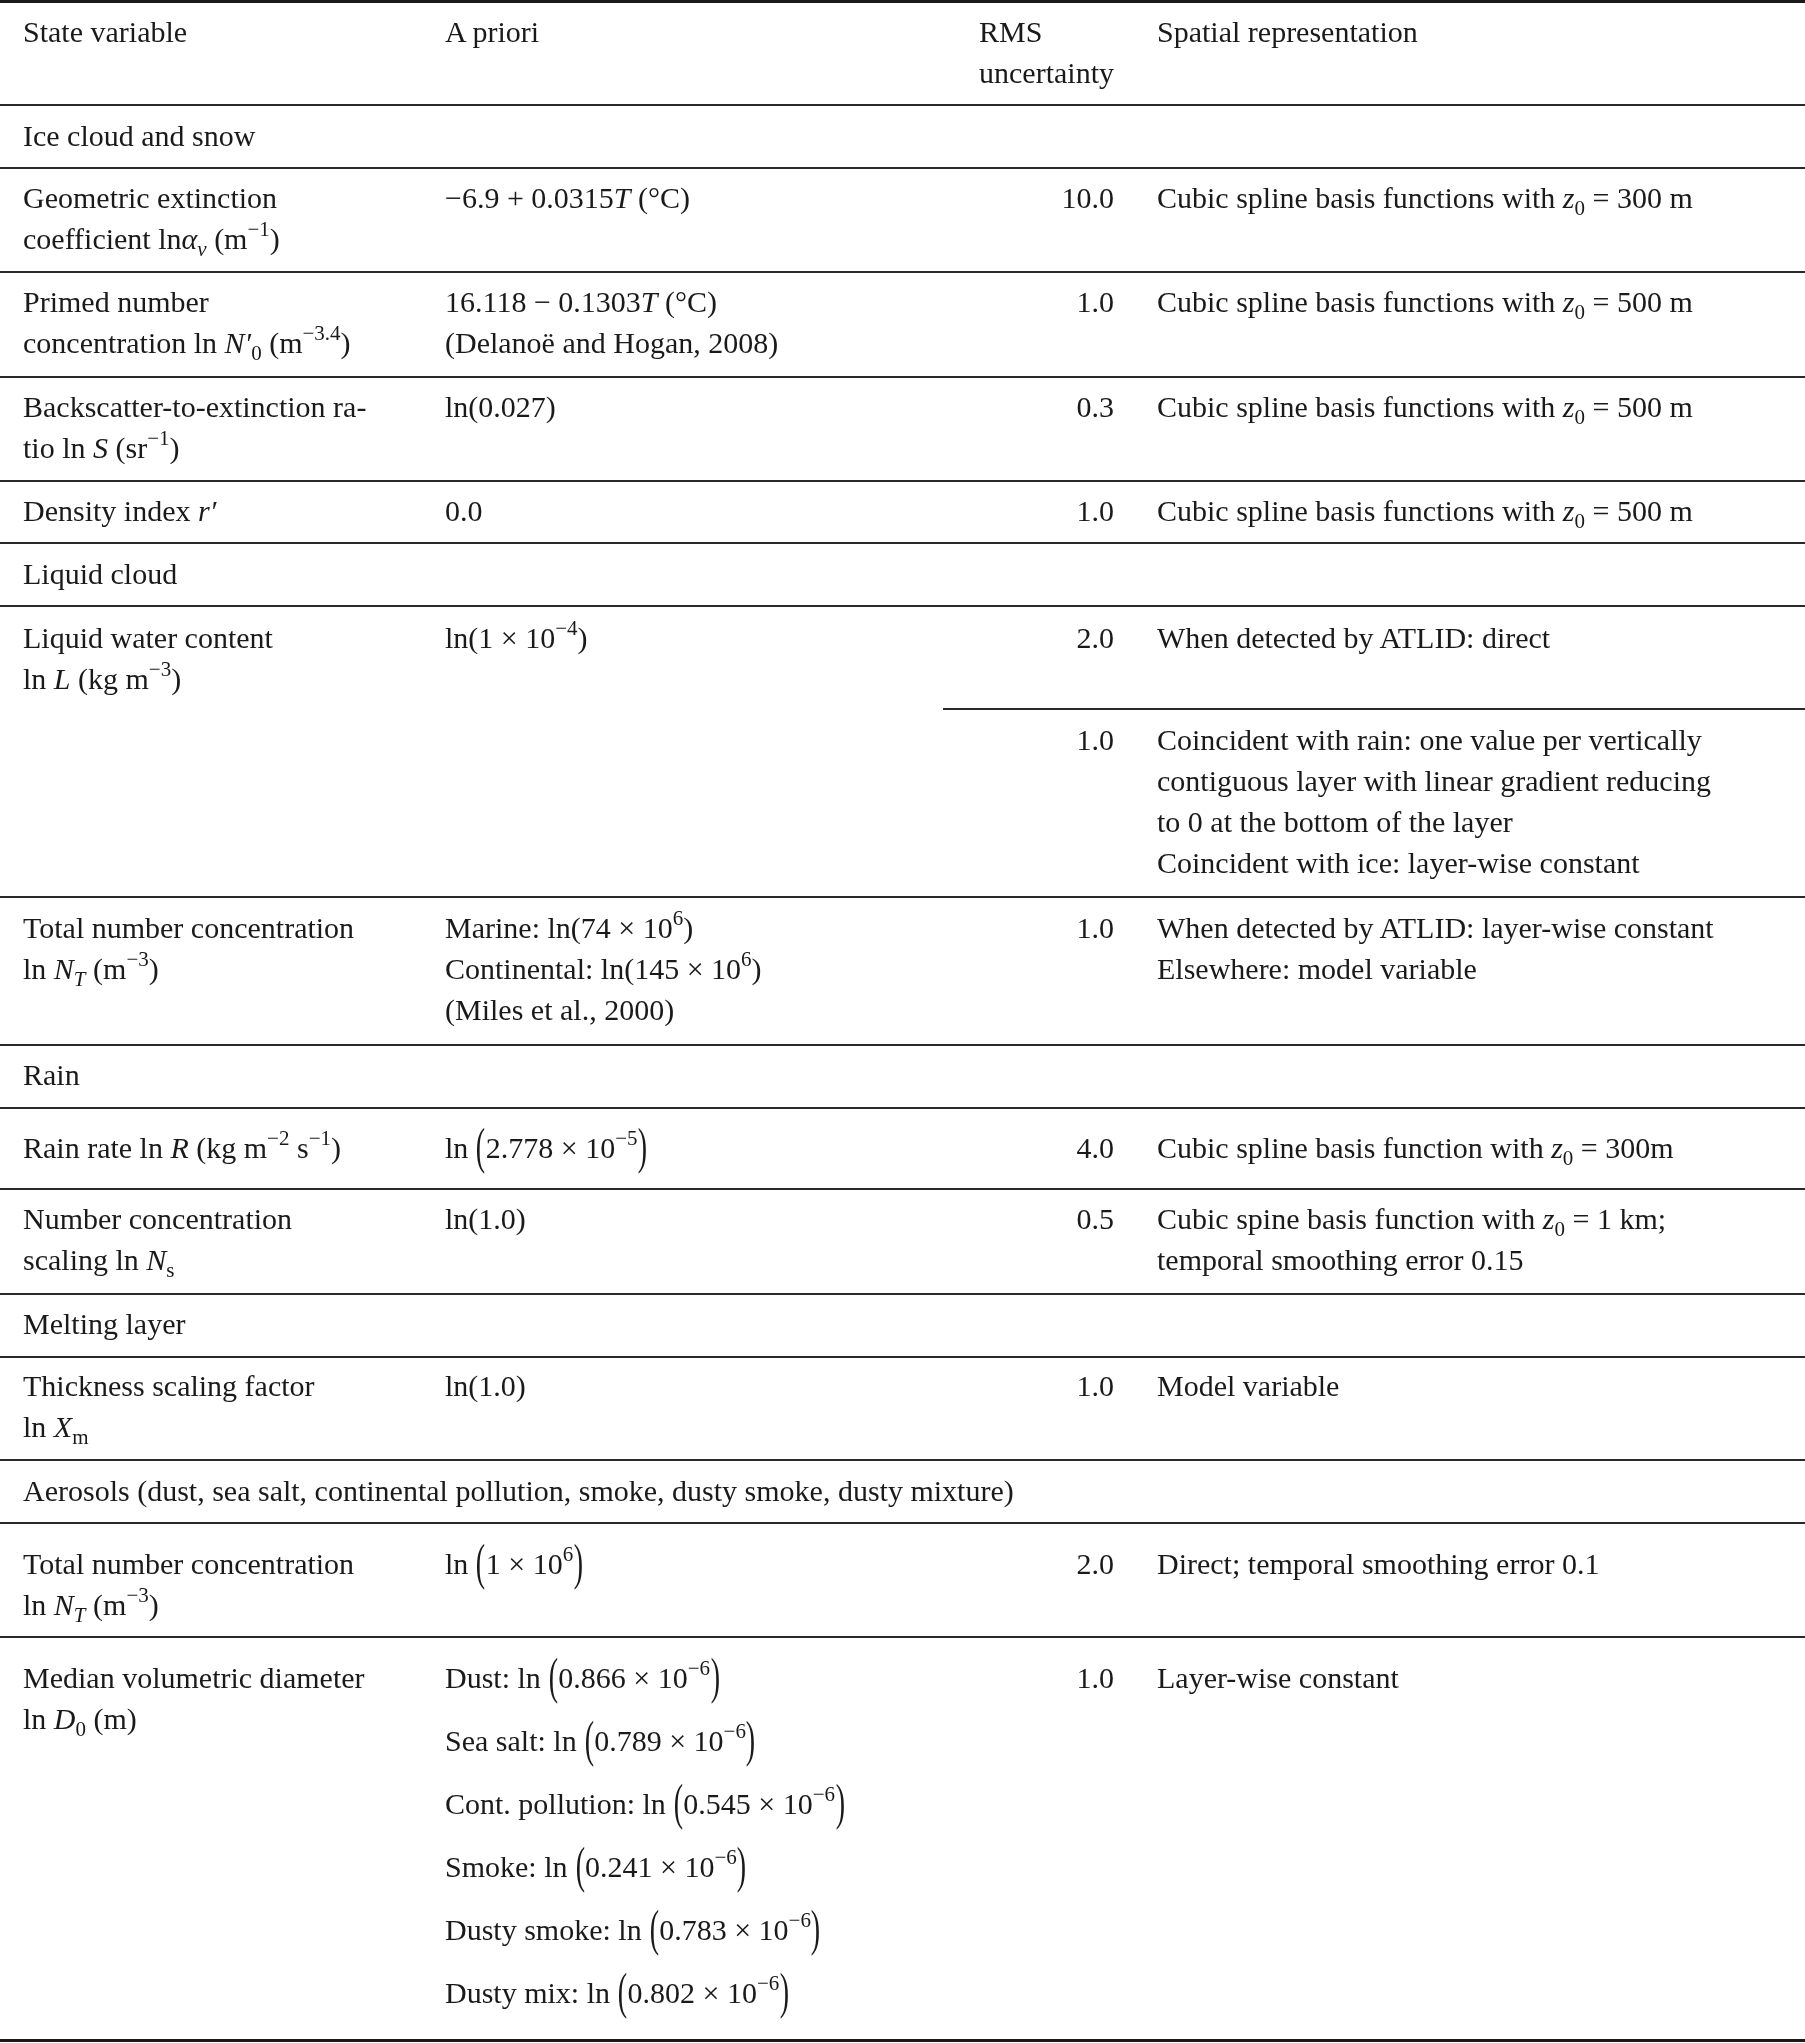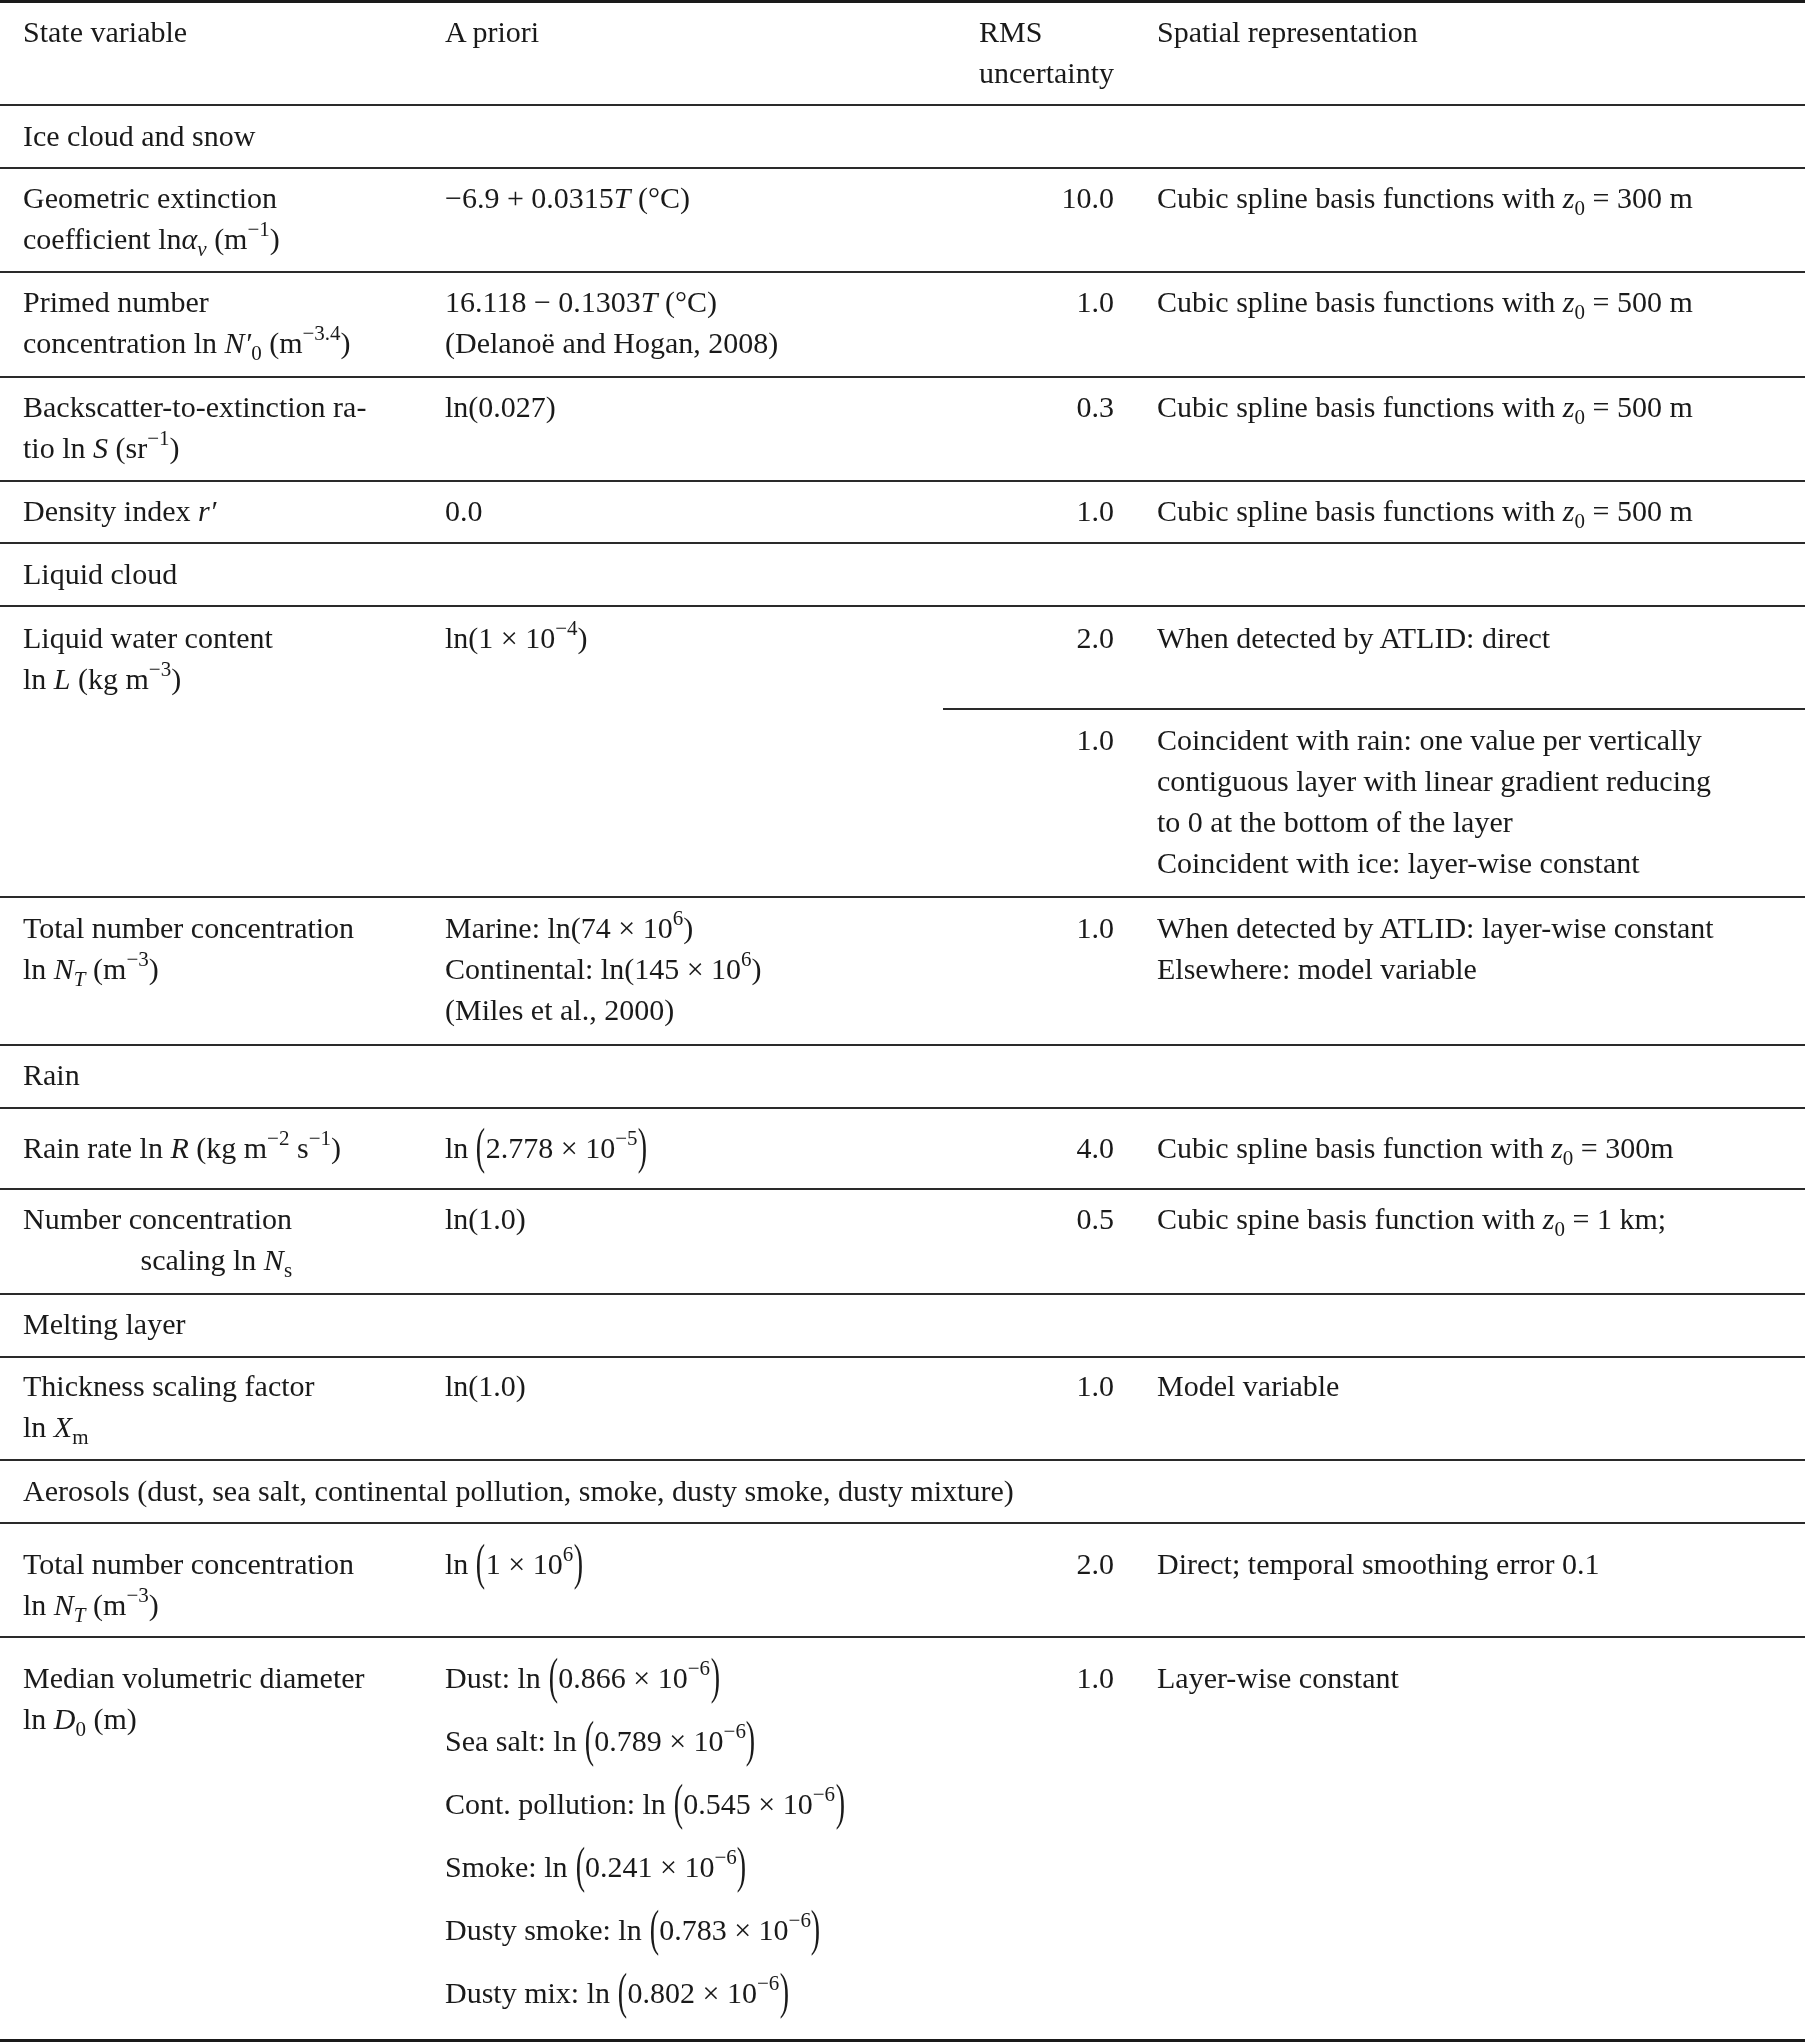--- a/index.html
+++ b/index.html
@@ -121,28 +121,29 @@
   <span class="line">Elsewhere: model variable</span>
 </div>
 
 <div class="cell sec" style="top:1054px;">Rain</div>
 
 <div class="cell c1" style="top:1127px;"><span>Rain rate ln </span><i class="v">R</i><span> (kg m</span><sup>−2</sup><span> s</span><sup>−1</sup><span>)</span></div>
 <div class="cell c2" style="top:1127px;"><span>ln</span> <span class="bigp">(</span><span>2.778 × 10</span><sup>−5</sup><span class="bigp">)</span></div>
 <div class="cell c3" style="top:1127px;">4.0</div>
 <div class="cell c4" style="top:1127px;"><span>Cubic spline basis function with </span><i class="v">z</i><sub>0</sub><span> = 300m</span></div>
 
-<div class="cell c1" style="top:1198px;text-align:right;">
+<div class="cell c1" style="top:1198px;">
   <span class="line">Number concentration</span>
   <span class="line"><span>scaling ln </span><i class="v">N</i><sub>s</sub></span>
 </div>
 <div class="cell c2" style="top:1198px;">ln(1.0)</div>
 <div class="cell c3" style="top:1198px;">0.5</div>
 <div class="cell c4" style="top:1198px;">
   <span class="line"><span>Cubic spine basis function with </span><i class="v">z</i><sub>0</sub><span> = 1 km;</span></span>
+  <span class="line">temporal smoothing error 0.15</span>
 </div>
 
 <div class="cell sec" style="top:1303px;">Melting layer</div>
 
 <div class="cell c1" style="top:1365px;">
   <span class="line">Thickness scaling factor</span>
   <span class="line"><span>ln </span><i class="v">X</i><sub>m</sub></span>
 </div>
 <div class="cell c2" style="top:1365px;">ln(1.0)</div>
 <div class="cell c3" style="top:1365px;">1.0</div>

